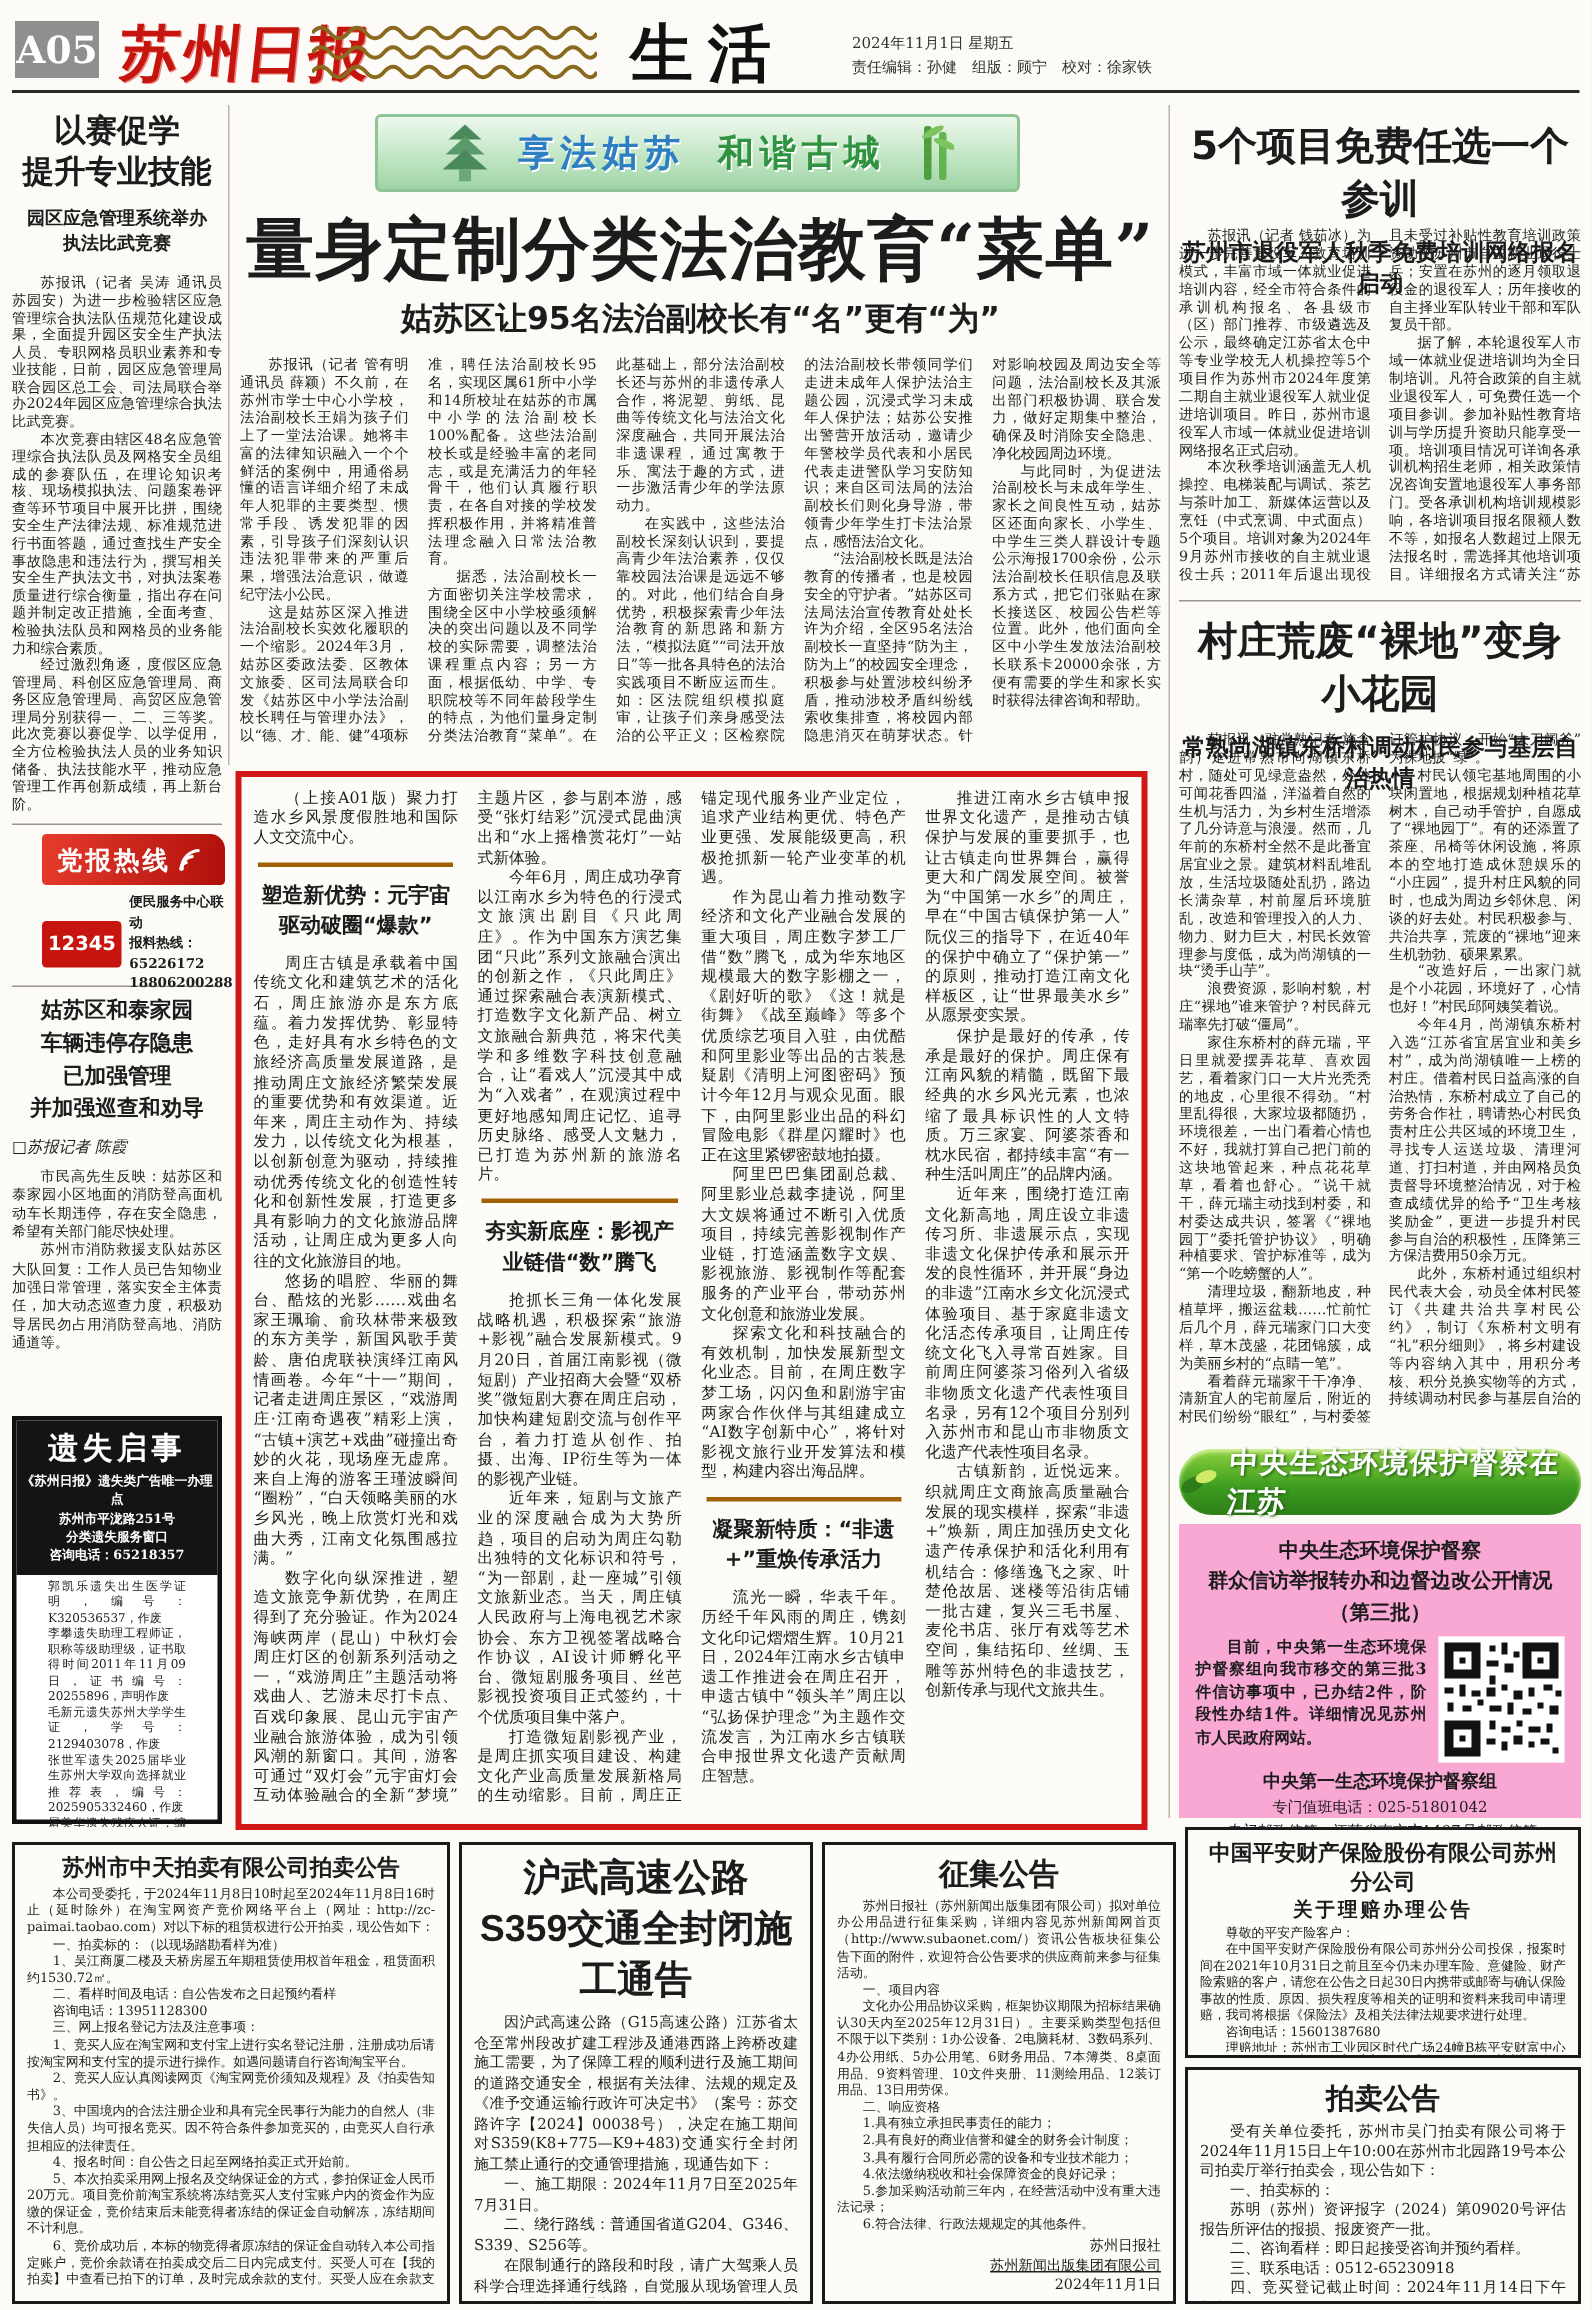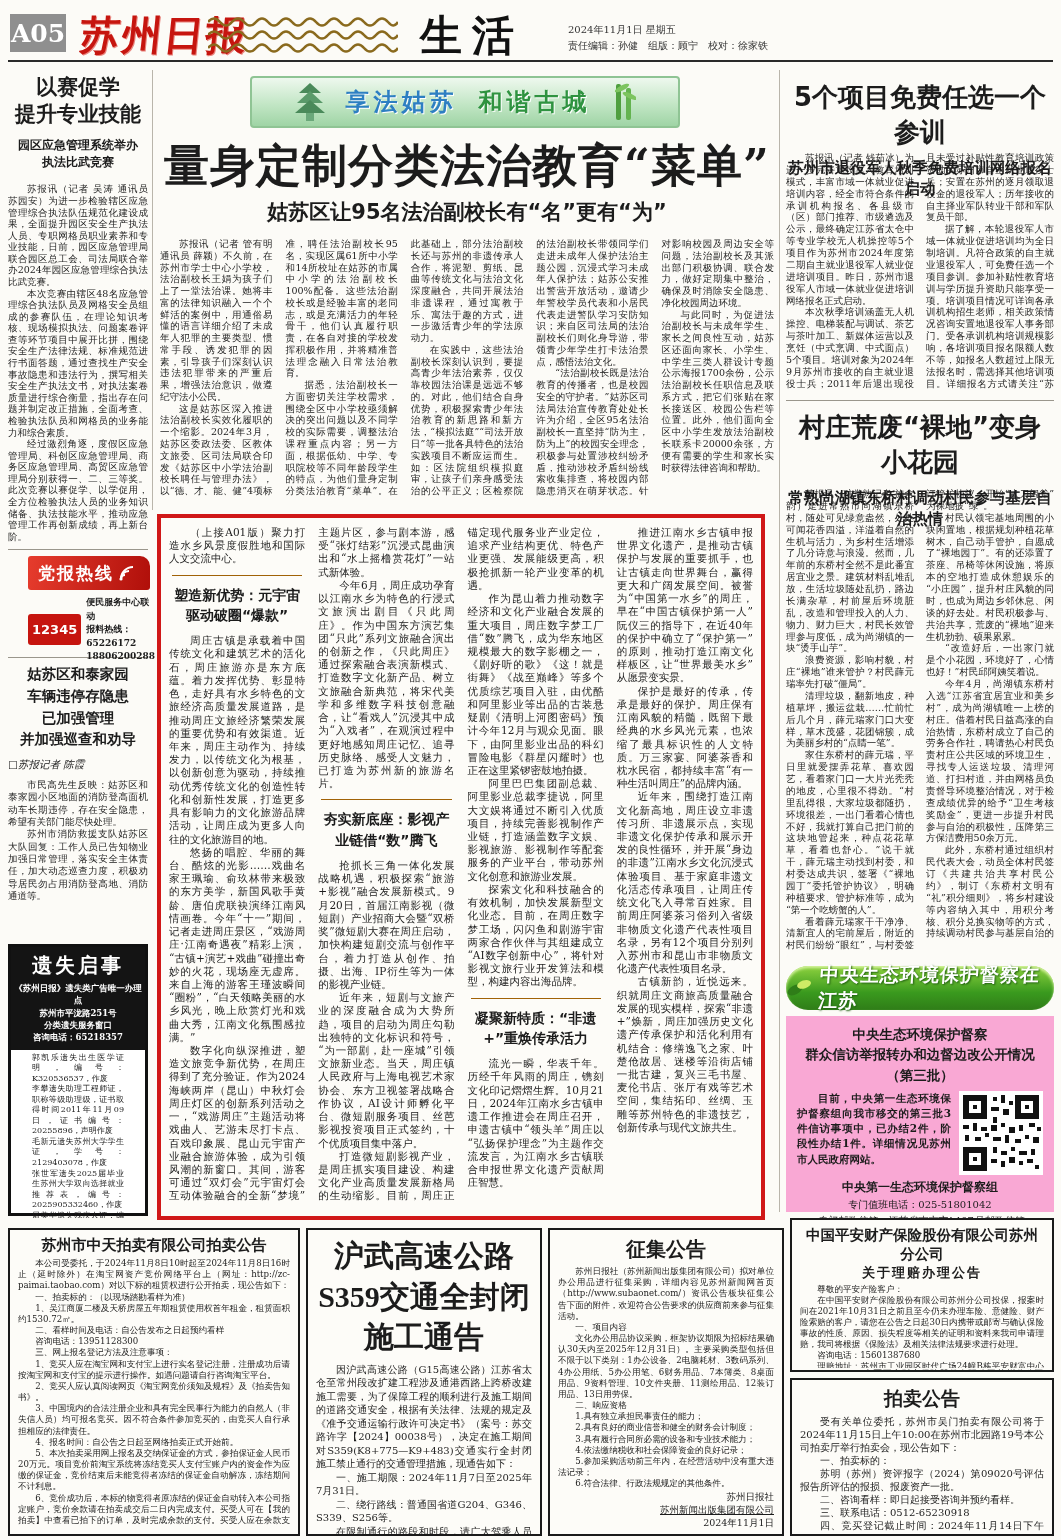--- a/index.html
+++ b/index.html
@@ -56,21 +56,21 @@
               column-count:2; column-gap:12px; font-size:9.5px; line-height:1.25; }
 
   
   .redbox { position:absolute; left:157px; top:514px; width:608px; height:706px; border:4px solid #d01818; background:#fdfcf8; }
   .red-cols { position:absolute; left:8px; top:8px; right:8px; bottom:8px;
               column-count:4; column-gap:13px; column-fill:auto; overflow:hidden;
               font-size:10.5px; line-height:1.26; text-align:justify; }
   .red-cols p { text-indent:2em; }
   .sub-head { break-inside:avoid; text-align:center; font-weight:700; font-size:14px; line-height:1.45;
               font-family:"DejaVu Sans","Liberation Sans",sans-serif;
-              border-top:1px solid #a16207; margin:9px 3px 9px; padding-top:9px; }
+              border-top:3px solid #a16207; margin:9px 3px 9px; padding-top:9px; }
 
   
   .hotline { position:absolute; left:28px; top:556px; width:122px; height:96px; }
   .hl-banner { position:relative; height:34px; background:linear-gradient(100deg,#e63c2d,#b00f0a);
                border-radius:3px 10px 3px 3px; display:flex; align-items:center; }
   .hl-banner span { color:#fff; font-weight:900; font-size:17px; letter-spacing:2px; padding-left:10px;
                     font-family:"DejaVu Sans","Liberation Sans",sans-serif;}
   .hl-row { display:flex; margin-top:6px; gap:5px; }
   .hl-logo { background:#c6150f; color:#fff; font-weight:900; font-size:13px; padding:8px 4px; border-radius:3px;
              align-self:center; font-family:"DejaVu Sans","Liberation Sans",sans-serif;}
@@ -106,21 +106,21 @@
                font-family:"DejaVu Sans","Liberation Sans",sans-serif;}
   .insp-line { text-align:center; font-size:10px; margin-top:2px; }
 
   
   .nbox { position:absolute; border:2px solid #1a1a1a; background:#fdfcf8; padding:6px 8px; overflow:hidden; }
   .nbox-t { text-align:center; font-weight:900; }
   .nbox-body { text-align:justify; }
   .nbox-body p { text-indent:2em; }
   .sign { text-align:right; }
 
-  .s359-t { font-size:30px; line-height:1.35; font-family:Liberation Serif, serif; }
+  .s359-t { font-size:25px; line-height:1.35; font-family:Liberation Sans, sans-serif; }
   .qr { background:#fff; }
 </style>
 </head>
 <body>
 
 <div class="page">
 
   <div class="masthead">
     <div class="pageno">A05</div>
     <div class="brand">苏州日报</div>
@@ -197,22 +197,22 @@
       <p>据了解，本轮退役军人市域一体就业促进培训均为全日制培训。凡符合政策的自主就业退役军人，可免费任选一个项目参训。参加补贴性教育培训与学历提升资助只能享受一项。培训项目情况可详询各承训机构招生老师，相关政策情况咨询安置地退役军人事务部门。受各承训机构培训规模影响，各培训项目报名限额人数不等，如报名人数超过上限无法报名时，需选择其他培训项目。详细报名方式请关注“苏州市退役军人事务局”微信公众号相关推文。</p>
     </div>
 
   <div class="abs" style="left:786px; top:410px; width:268px;">
     <div class="r-head">村庄荒废“裸地”变身小花园</div>
     <div class="r-sub">常熟尚湖镇东桥村调动村民参与基层自治热情</div>
   </div>
   <div class="vil-body cols">
       <p>苏报讯（驻常熟记者 施含韵）走进常熟市尚湖镇东桥村，随处可见绿意盎然，处处可闻花香四溢，洋溢着自然的生机与活力，为乡村生活增添了几分诗意与浪漫。然而，几年前的东桥村全然不是此番宜居宜业之景。建筑材料乱堆乱放，生活垃圾随处乱扔，路边长满杂草，村前屋后环境脏乱，改造和管理投入的人力、物力、财力巨大，村民长效管理参与度低，成为尚湖镇的一块“烫手山芋”。</p>
       <p>浪费资源，影响村貌，村庄“裸地”谁来管护？村民薛元瑞率先打破“僵局”。</p>
+      <p>家住东桥村的薛元瑞，平日里就爱摆弄花草、喜欢园艺，看着家门口一大片光秃秃的地皮，心里很不得劲。“村里乱得很，大家垃圾都随扔，环境很差，一出门看着心情也不好，我就打算自己把门前的这块地管起来，种点花花草草，看着也舒心。”说干就干，薛元瑞主动找到村委，和村委达成共识，签署《“裸地园丁”委托管护协议》，明确种植要求、管护标准等，成为“第一个吃螃蟹的人”。</p>
       <p>清理垃圾，翻新地皮，种植草坪，搬运盆栽……忙前忙后几个月，薛元瑞家门口大变样，草木茂盛，花团锦簇，成为美丽乡村的“点睛一笔”。</p>
-      <p>家住东桥村的薛元瑞，平日里就爱摆弄花草、喜欢园艺，看着家门口一大片光秃秃的地皮，心里很不得劲。“村里乱得很，大家垃圾都随扔，环境很差，一出门看着心情也不好，我就打算自己把门前的这块地管起来，种点花花草草，看着也舒心。”说干就干，薛元瑞主动找到村委，和村委达成共识，签署《“裸地园丁”委托管护协议》，明确种植要求、管护标准等，成为“第一个吃螃蟹的人”。</p>
       <p>看着薛元瑞家干干净净、清新宜人的宅前屋后，附近的村民们纷纷“眼红”，与村委签订管护协议，开始“大刀阔斧”为裸地披“绿”。</p>
       <p>村民认领宅基地周围的小块闲置地，根据规划种植花草树木，自己动手管护，自愿成了“裸地园丁”。有的还添置了茶座、吊椅等休闲设施，将原本的空地打造成休憩娱乐的“小庄园”，提升村庄风貌的同时，也成为周边乡邻休息、闲谈的好去处。村民积极参与、共治共享，荒废的“裸地”迎来生机勃勃、硕果累累。</p>
       <p>“改造好后，一出家门就是个小花园，环境好了，心情也好！”村民邱阿姨笑着说。</p>
       <p>今年4月，尚湖镇东桥村入选“江苏省宜居宜业和美乡村”，成为尚湖镇唯一上榜的村庄。借着村民日益高涨的自治热情，东桥村成立了自己的劳务合作社，聘请热心村民负责村庄公共区域的环境卫生，寻找专人运送垃圾、清理河道、打扫村道，并由网格员负责督导环境整治情况，对于检查成绩优异的给予“卫生考核奖励金”，更进一步提升村民参与自治的积极性，压降第三方保洁费用50余万元。</p>
       <p>此外，东桥村通过组织村民代表大会，动员全体村民签订《共建共治共享村民公约》，制订《东桥村文明有“礼”积分细则》，将乡村建设等内容纳入其中，用积分考核、积分兑换实物等的方式，持续调动村民参与基层自治的热情，变“帮治”为“自治”，以“共建”促“共享”。</p>
     </div>
 
   <div class="hotline">
     <div class="hl-banner">
       <span>党报热线</span>

